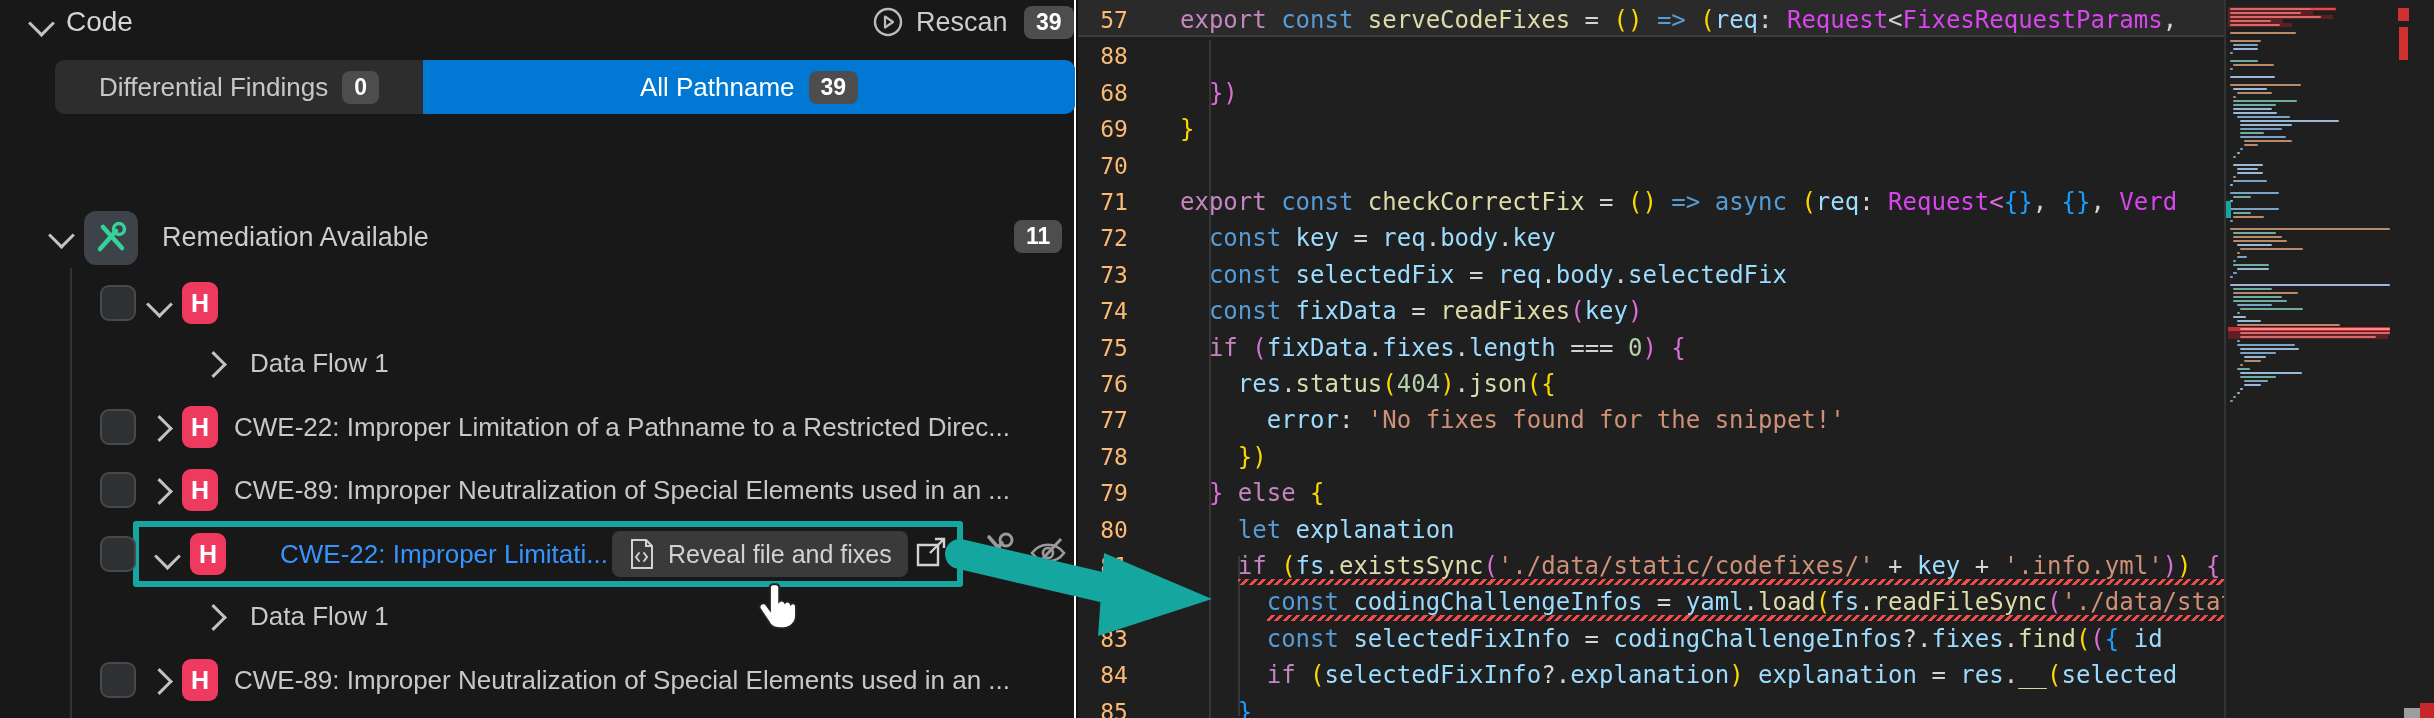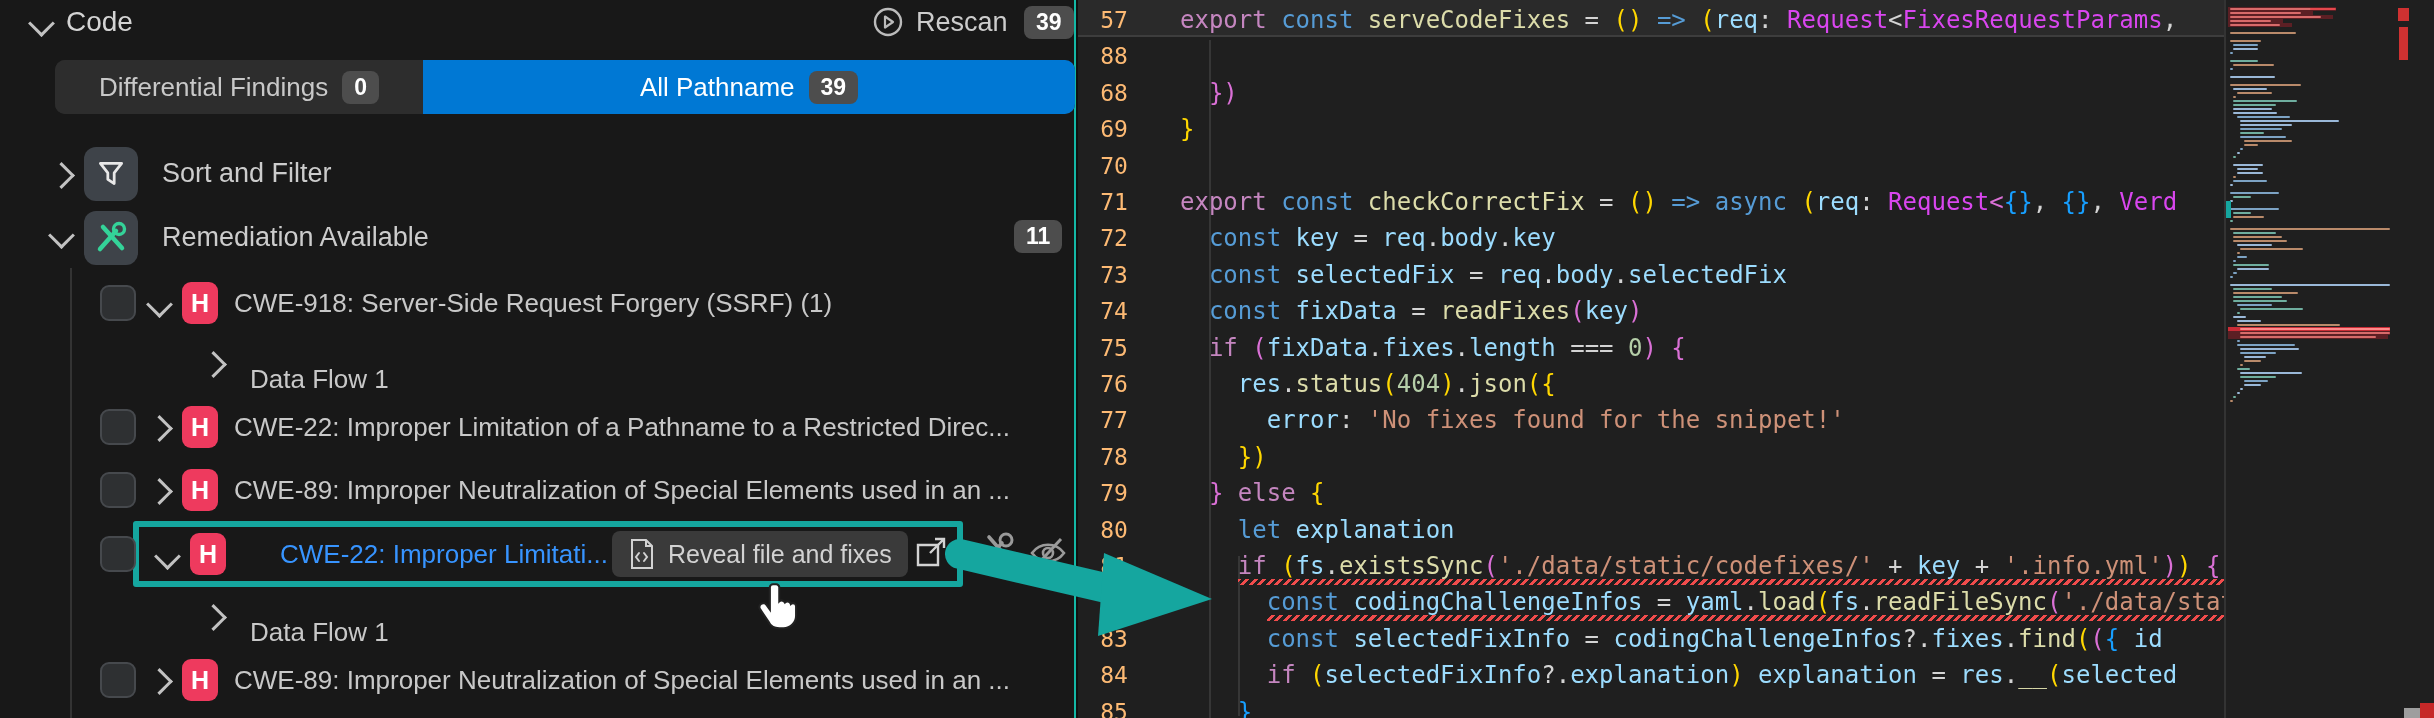--- a/index.html
+++ b/index.html
@@ -1,19 +1,19 @@
 <!DOCTYPE html>
 <html><head>
 <meta charset="utf-8">
 <style>
   html,body{margin:0;padding:0;background:#111;}
   body{width:2434px;height:718px;position:relative;overflow:hidden;
        font-family:"Liberation Sans",sans-serif;color:#c8c8c8;}
   
-  #sidebar{position:absolute;left:0;top:0;width:1076px;height:718px;background:#181818;border-right:2px solid #14b8a6;box-sizing:border-box;}
+  #sidebar{position:absolute;left:0;top:0;width:1076px;height:718px;background:#181818;border-right:2px solid #ffffff;box-sizing:border-box;}
   .side-header{position:absolute;left:0;top:0;width:100%;height:48px;}
   .hdr-chev{position:absolute;left:32px;top:14px;}
   .hdr-title{position:absolute;left:66px;top:6px;font-size:28px;color:#d4d4d4;}
   .rescan{position:absolute;left:872px;top:6px;display:flex;align-items:center;gap:12px;color:#cccccc;font-size:27px;cursor:pointer;}
   .hdr-badge{position:absolute;left:1024px;top:6px;}
   .badge{background:#4d4d4d;color:#fff;font-size:23px;border-radius:8px;padding:3px 12px;font-weight:600;}
   
   .tabs{position:absolute;left:55px;top:60px;width:1020px;height:54px;border-radius:10px;display:flex;overflow:hidden;background:#2d2d2d;}
   .tab{flex:0 0 auto;display:flex;align-items:center;justify-content:center;gap:14px;font-size:26px;color:#c8c8c8;cursor:pointer;}
   .tab.inactive{width:368px;background:#2d2d2d;}
@@ -27,21 +27,21 @@
   .g-icon{position:absolute;left:84px;top:1px;width:54px;height:54px;border-radius:12px;background:#3e4349;display:flex;align-items:center;justify-content:center;}
   .g-label{position:absolute;left:162px;top:12px;font-size:27px;color:#cccccc;white-space:nowrap;}
   .g-badge{position:absolute;left:1014px;top:10px;}
   .guide{position:absolute;left:70px;top:268px;width:2px;height:450px;background:#333;}
   .trow{position:absolute;left:0;width:1076px;height:52px;cursor:pointer;}
   .cb{position:absolute;left:100px;top:8px;width:36px;height:36px;border-radius:9px;background:#2e3032;border:2px solid #46494d;box-sizing:border-box;cursor:pointer;}
   .t-chev{position:absolute;left:150px;top:18px;}
   .sev{position:absolute;left:182px;top:5px;width:36px;height:42px;border-radius:9px;background:#ee3a5e;color:#fff;font-weight:bold;font-size:25px;display:flex;align-items:center;justify-content:center;}
   .tlabel{position:absolute;left:234px;top:11px;font-size:26px;color:#c8c8c8;white-space:nowrap;}
   .df-chev{position:absolute;left:204px;top:18px;}
-  .df-label{position:absolute;left:250px;top:27px;font-size:26px;color:#c8c8c8;}
+  .df-label{position:absolute;left:250px;top:11px;font-size:26px;color:#c8c8c8;}
   
   .sel-box{position:absolute;left:133px;top:521px;width:830px;height:66px;border:6px solid #15a69f;border-radius:3px;box-sizing:border-box;background:#181818;}
   .sel-row{position:absolute;left:0;top:521px;width:1076px;height:66px;}
   .sel-row .t-chev{top:26px;left:158px;}
   .sel-row .sev{top:12px;left:190px;}
   .sel-row .tlabel{top:18px;left:240px;color:#3794ff;margin-left:40px;}
   .reveal-btn{position:absolute;left:612px;top:10px;height:46px;border-radius:8px;background:#3a3a3a;display:flex;align-items:center;gap:12px;padding:0 16px;font-size:25px;color:#d2d2d2;cursor:pointer;white-space:nowrap;}
   .ext-icon{position:absolute;left:914px;top:14px;cursor:pointer;}
   .tools-gray{position:absolute;left:976px;top:8px;cursor:pointer;}
   .eye-off{position:absolute;left:1028px;top:14px;cursor:pointer;}
@@ -86,50 +86,40 @@
     <div class="tab inactive">
       <span>Differential Findings</span>
       <span class="badge">0</span>
     </div>
     <div class="tab active">
       <span>All Pathname</span>
       <span class="badge">39</span>
     </div>
   </div>
 
-  <div class="group-row" style="top:146px;">
-    <span class="chev right g-chev"></span>
-    <span class="g-icon">
-      <svg width="34" height="34" viewBox="0 0 32 32">
-          <path d="M6 6 H26 L19 15 V25 L13 21 V15 Z" fill="none" stroke="#e8e8e8" stroke-width="2.6" stroke-linejoin="round"></path>
-        </svg>
-    </span>
-    <span class="g-label">Sort and Filter</span>
-  </div>
 
   <div class="group-row" style="top:210px;">
     <span class="chev down g-chev" style="top:16px;"></span>
     <span class="g-icon">
       <svg width="36" height="36" viewBox="0 0 36 36">
         <path d="M7 29 L23 11" stroke="#34d399" stroke-width="4.5" stroke-linecap="round"></path>
         <circle cx="26" cy="9" r="5.5" fill="none" stroke="#34d399" stroke-width="3.4"></circle>
         <path d="M10 7 L29 28" stroke="#34d399" stroke-width="4.5" stroke-linecap="round"></path>
       </svg>
     </span>
     <span class="g-label">Remediation Available</span>
     <span class="badge g-badge">11</span>
   </div>
 
   <div class="guide"></div>
 
   <div class="trow" style="top:277px;">
     <span class="cb"></span>
     <span class="chev down t-chev"></span>
     <span class="sev">H</span>
-    <span class="tlabel">CWE-918: Server-Side Request Forgery (SSRF) (1)</span>
   </div>
 
   <div class="trow" style="top:337px;">
     <span class="chev right df-chev"></span>
     <span class="df-label">Data Flow 1</span>
   </div>
 
   <div class="trow" style="top:401px;">
     <span class="cb"></span>
     <span class="chev right t-chev"></span>

